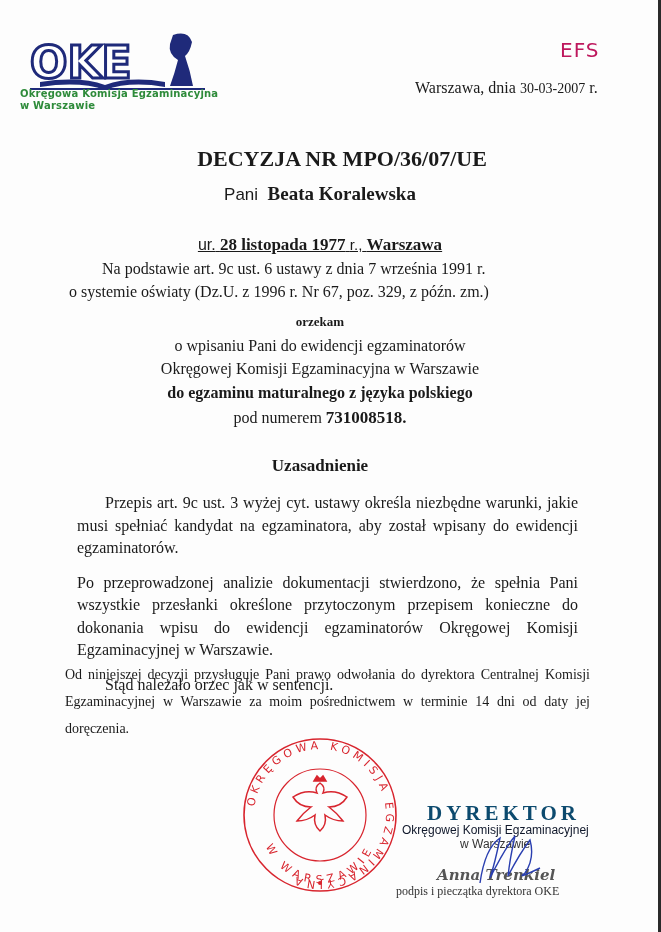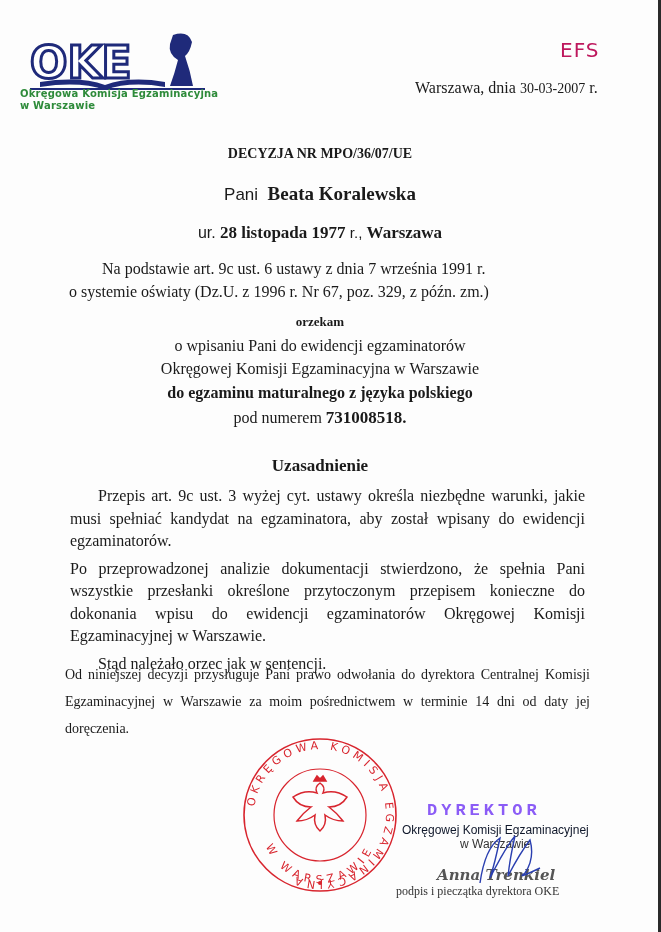--- a/index.html
+++ b/index.html
@@ -7,36 +7,36 @@
          font-family:"Liberation Serif", serif; color:#1a1a1a; }
   .edge { position:absolute; right:0; top:0; width:3px; height:932px; background:#2a2a2a; }
   .abs { position:absolute; }
   .logo { left:30px; top:30px; width:200px; height:80px; }
   .logo-sub { left:20px; top:88px; font-family:"DejaVu Sans", sans-serif; font-weight:bold; font-size:10px;
               color:#2e8b3a; line-height:12px; letter-spacing:0.2px; }
   .efs { left:560px; top:38px; font-family:"DejaVu Sans", sans-serif; font-size:20px; color:#be185d; letter-spacing:1px; }
   .date { left:415px; top:79px; font-size:16px; }
   .date .num { font-size:14px; }
   .center { left:0; width:640px; text-align:center; }
-  .title { top:146px; font-weight:bold; font-size:14px; }
+  .title { top:146px; font-weight:bold; font-size:22px;margin-left:22px; }
   .name { top:183px; font-size:19px; }
-  .birth { top:223px; font-size:17px; }
+  .birth { top:235px; font-size:17px;text-decoration:underline; }
   .para { font-size:16px; line-height:23px;margin-left:9px; }
   .basis { left:60px; top:257px; width:560px; }
   .basis .l1 { padding-left:33px; }
   .orzekam { top:314px; font-weight:bold; font-size:13px; }
   .c-line { font-size:16px; }
   .just-h { top:456px; font-weight:bold; font-size:17px; }
   .just { left:65px; top:480px; width:525px; font-size:16px; line-height:22.5px; text-align:justify; }
   .just .ind { text-indent:28px; }
-  .just p { margin:5px; }
+  .just p { margin:12px; }
   .appeal { left:65px; top:661px; width:525px; font-size:14px; line-height:27px; text-align:justify; }
   .stamp { left:240px; top:735px; width:160px; height:160px; }
-  .dyr { left:427px; top:801px; font-family:Liberation Mono, monospace; font-weight:bold; font-size:17px;
-         letter-spacing:4px; color:#8b5cf6; }
+  .dyr { left:427px; top:801px; font-family:Liberation Serif, serif; font-weight:bold; font-size:21px;
+         letter-spacing:4px; color:#0c4a6e; }
   .okr { left:402px; top:823px; font-family:"Liberation Sans", sans-serif; font-size:12px; color:#0f172a; }
   .war { left:460px; top:837px; font-family:"Liberation Sans", sans-serif; font-size:12px; color:#333; }
   .anna { left:437px; top:866px; font-family:"DejaVu Serif", serif; font-style:italic; font-weight:bold; font-size:15px; color:#555; }
   .podpis { left:396px; top:884px; font-size:12px; color:#333; }
   .sig { left:470px; top:828px; width:80px; height:60px; }
 </style>
 </head>
 <body>
 
 <div class="edge"></div>

